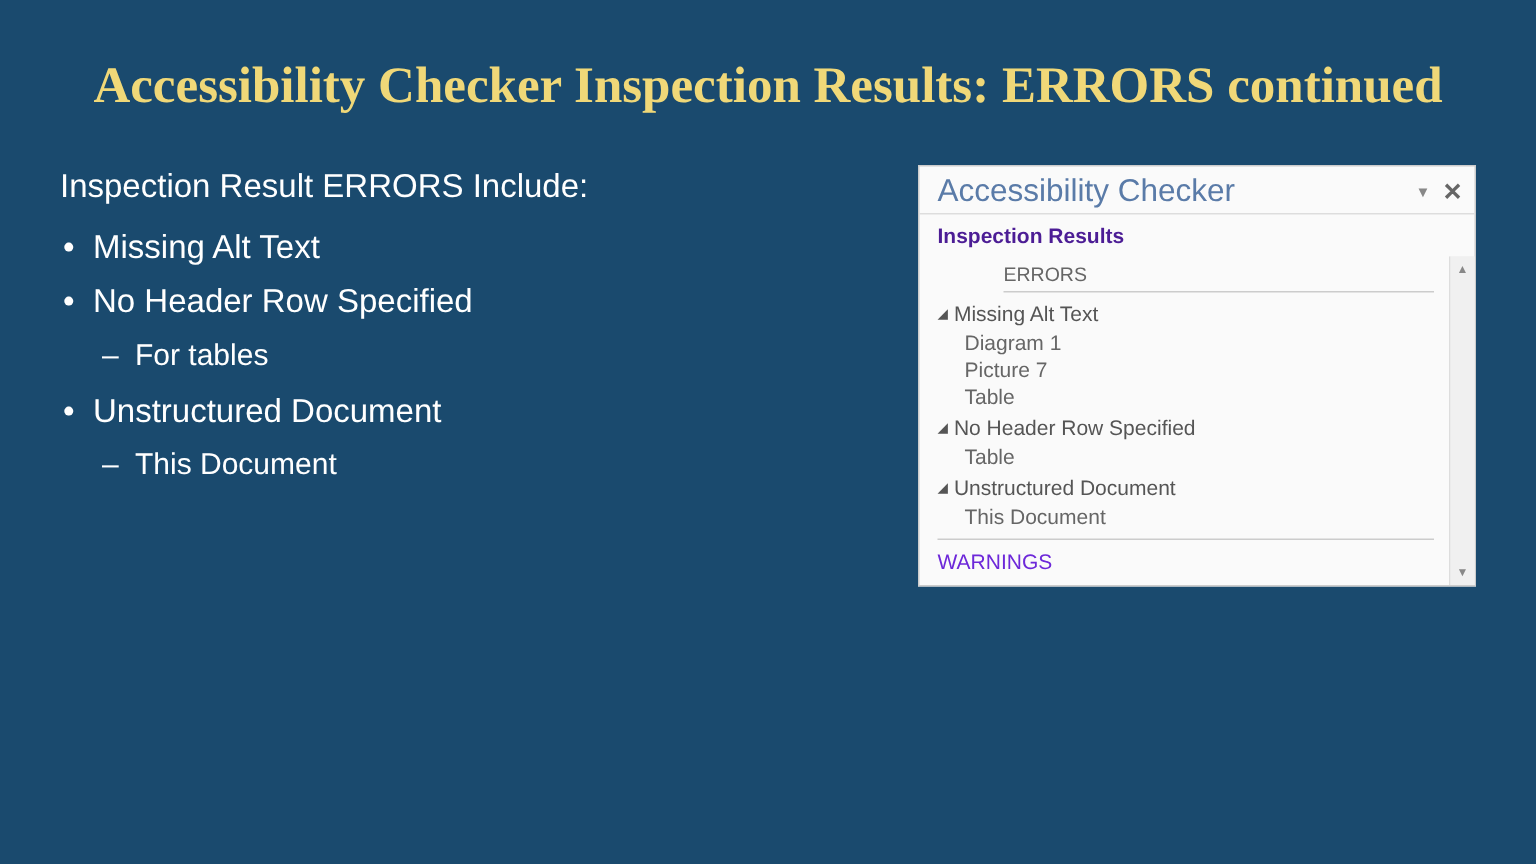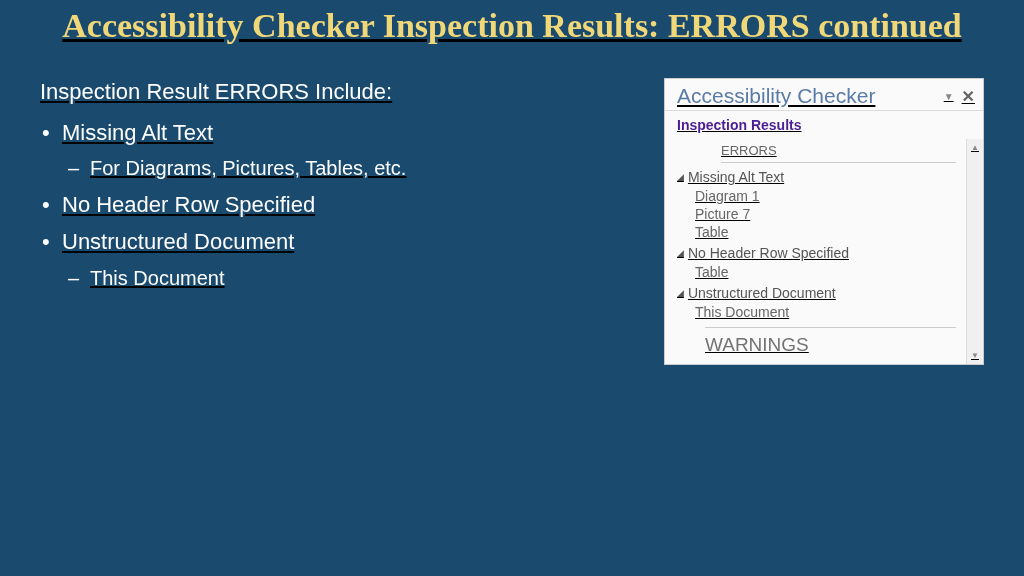--- a/index.html
+++ b/index.html
@@ -6,22 +6,21 @@
     body {
       width: 1024px;
       height: 576px;
       background: #1a4a6e;
       font-family: Arial, sans-serif;
       overflow: hidden;
     }
     .slide {
       width: 100%;
       height: 100%;
-      padding: 4px 40px;
-      text-decoration: underline;
+      padding: 36px 40px;
     }
     .title {
       color: #f0d878;
       font-family: Georgia, 'Times New Roman', serif;
       font-weight: bold;
       font-size: 34px;
       text-align: center;
       line-height: 1.3;
       margin-bottom: 30px;
     }
@@ -59,21 +58,21 @@
       position: relative;
       margin-bottom: 10px;
       line-height: 1.3;
     }
     .sub-item::before {
       content: "–";
       position: absolute;
       left: 28px;
     }
     .panel {
-      width: 320px;
+      width: 372px;
       background: #fafafa;
       border: 1px solid #ccc;
       font-family: 'Segoe UI', Arial, sans-serif;
       display: flex;
       flex-direction: column;
     }
     .panel-header {
       display: flex;
       align-items: center;
       justify-content: space-between;
@@ -138,26 +137,25 @@
       font-size: 9px;
       line-height: 1;
     }
     .group-child {
       padding-left: 18px;
       padding-top: 1px;
       padding-bottom: 1px;
       color: #666;
     }
     .warnings-label {
-      font-size: 19px;
-      color: #737373;
+      font-size: 14px;
+      color: #6d28d9;
       border-top: 1px solid #ccc;
       padding-top: 6px;
       margin-top: 6px;
-      margin-left: 28px;
     }
     .scrollbar {
       width: 17px;
       background: #f0f0f0;
       border-left: 1px solid #ddd;
       display: flex;
       flex-direction: column;
     }
     .scroll-btn {
       height: 17px;
@@ -177,22 +175,22 @@
 <body>
 
 <div class="slide">
   <h1 class="title">Accessibility Checker Inspection Results: ERRORS continued</h1>
 
   <div class="content">
     <div class="left-col">
       <div class="intro">Inspection Result ERRORS Include:</div>
       <ul class="bullet-list">
         <li class="bullet-item">Missing Alt Text</li>
-        <li class="sub-item">For Diagrams, Pictures, Tables, etc.</li>
         <li class="bullet-item">No Header Row Specified</li>
+        <li class="sub-item">For tables</li>
         <li class="bullet-item">Unstructured Document</li>
         <li class="sub-item">This Document</li>
       </ul>
     </div>
 
     <div class="panel">
       <div class="panel-header">
         <span class="panel-title">Accessibility Checker</span>
         <div class="panel-controls">
           <span class="dropdown-icon">▼</span>

